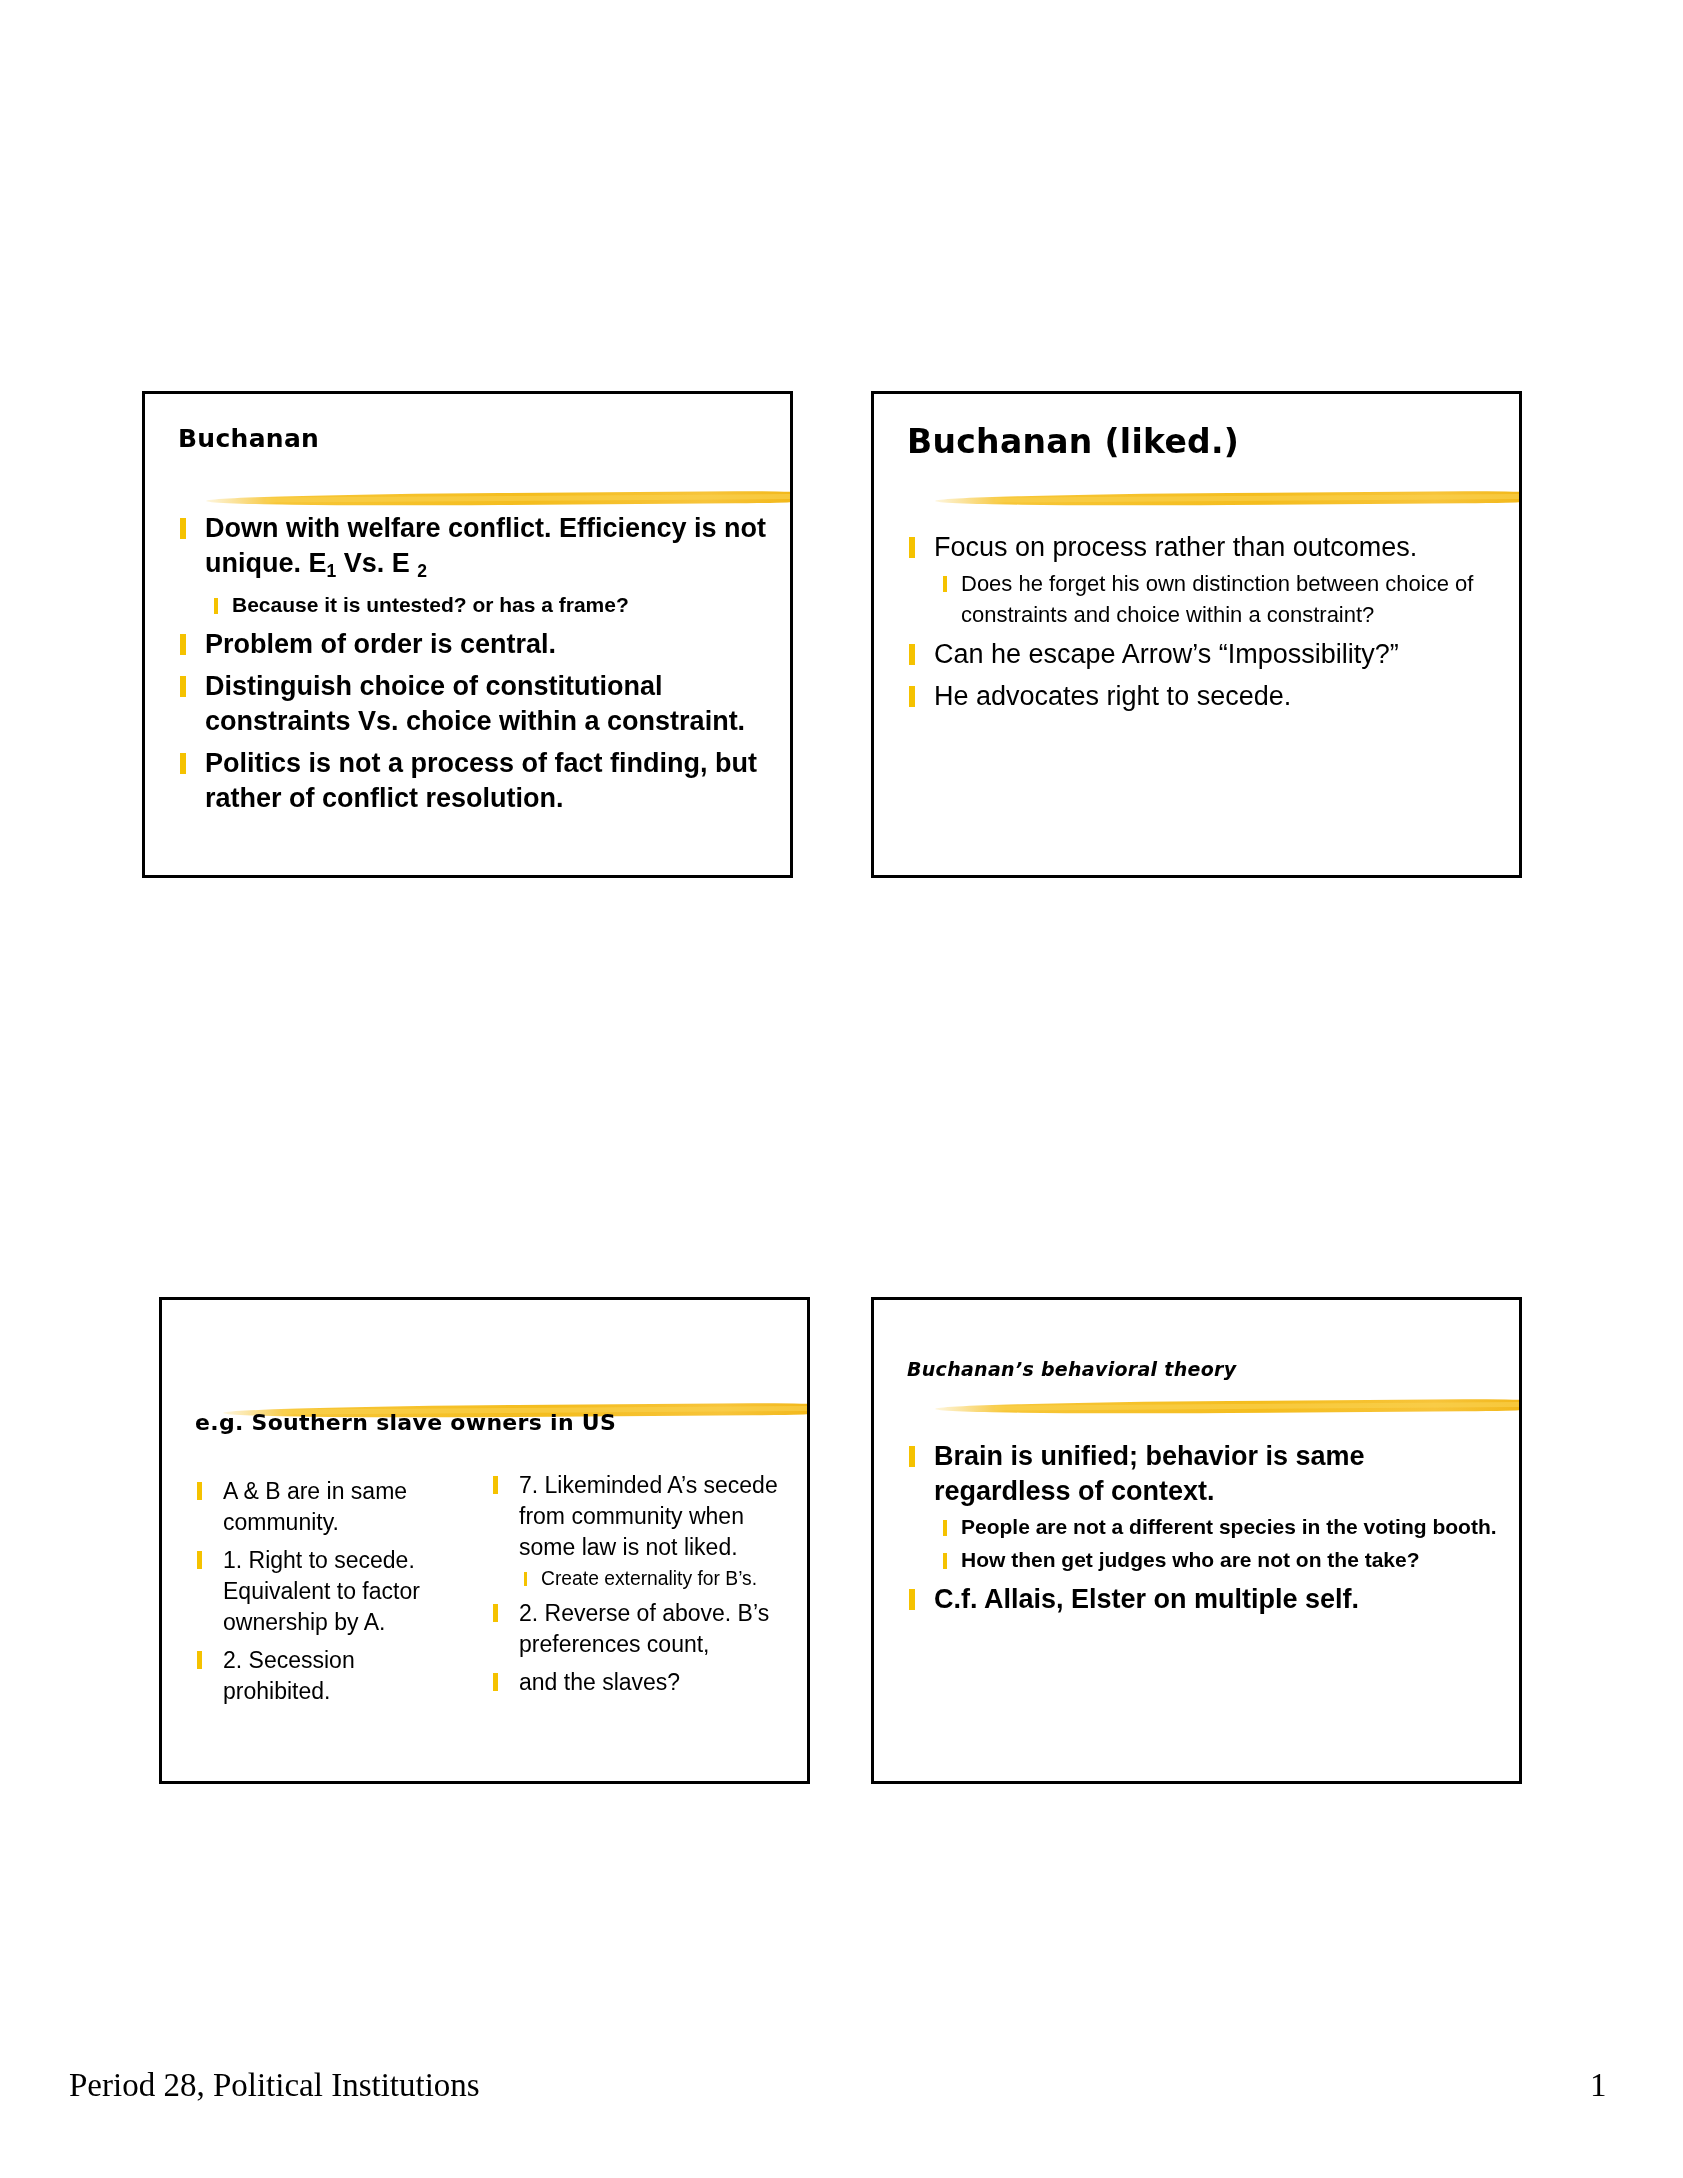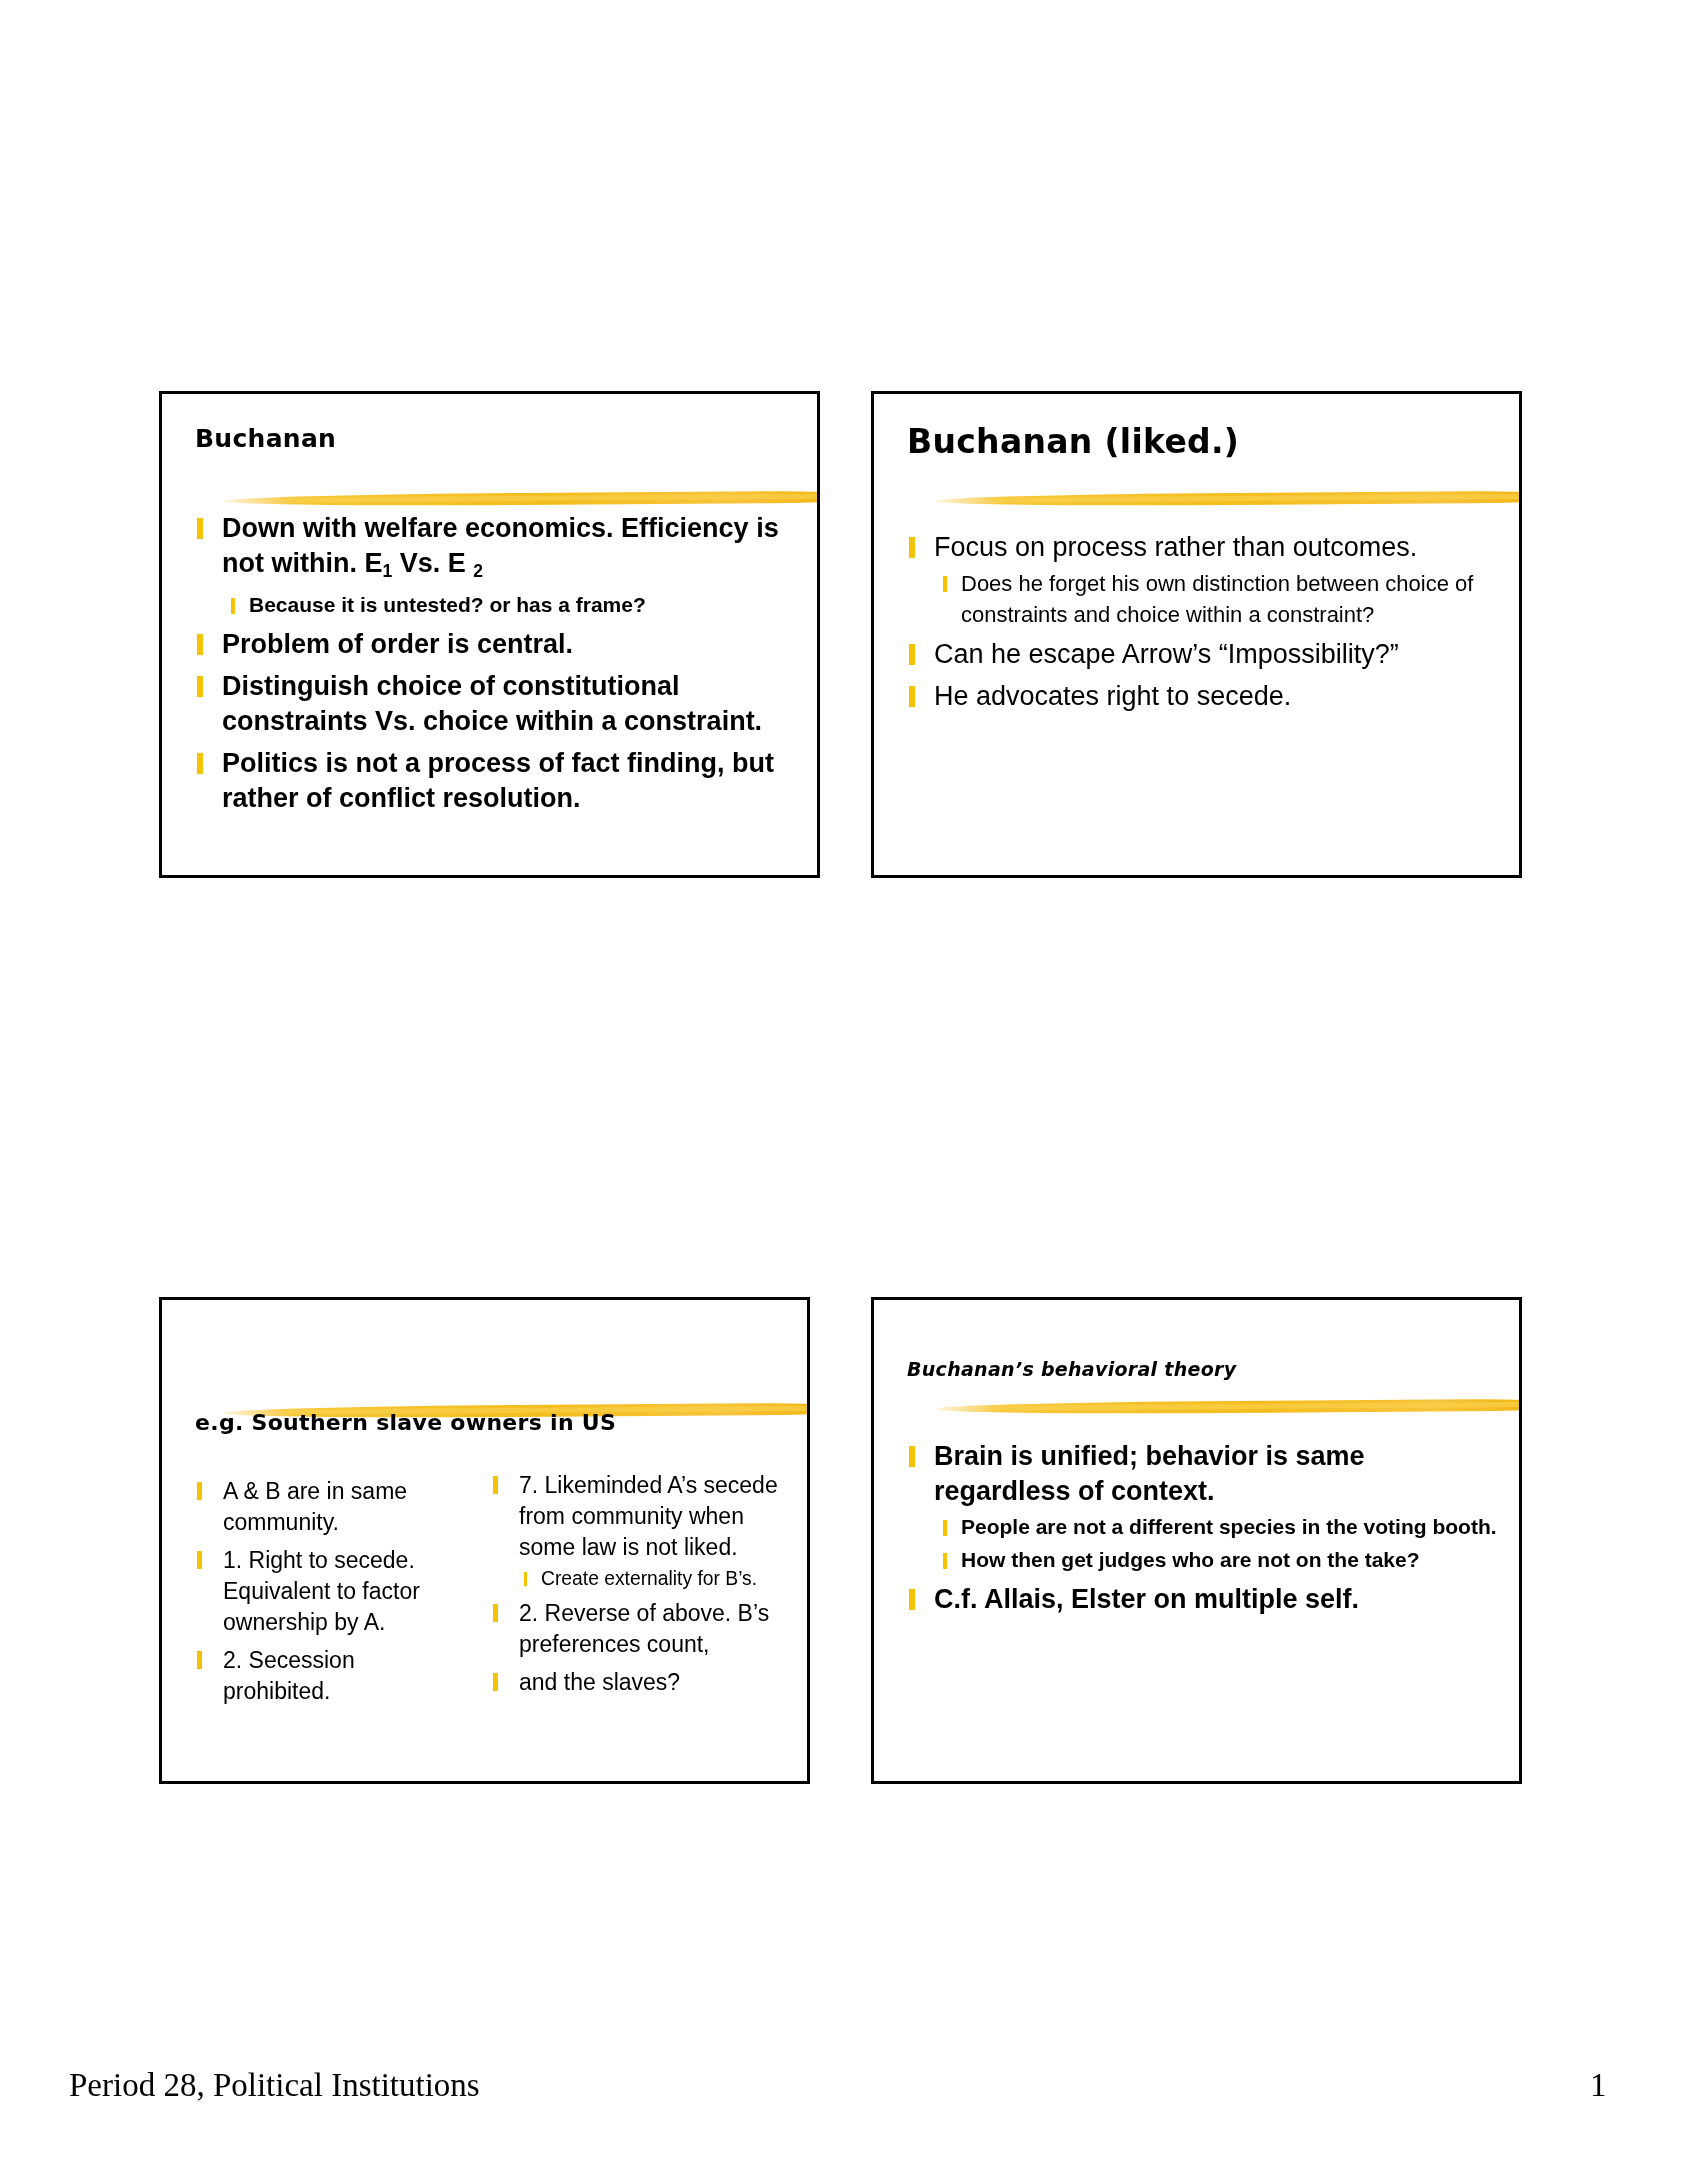--- a/index.html
+++ b/index.html
@@ -24,25 +24,25 @@
   .c1 { font-family:"Liberation Sans", sans-serif; font-size:23px; line-height:31px; padding-left:28px; margin-bottom:7px; }
   .c1 .bul { left:2px; top:6px; height:18px; width:5px; }
   .c2 { font-family:"Liberation Sans", sans-serif; font-size:19.3px; line-height:26px; padding-left:50px; margin-bottom:6px; }
   .c2 .bul { left:33px; top:6px; height:14px; width:3px; }
   sub { font-size:65%; vertical-align:-5px; }
   .footer { position:absolute; top:2067px; font-family:"Liberation Serif", serif; font-size:33px; }
 </style>
 </head>
 <body>
 
-<div class="slide" style="left:159px; top:391px;padding-left:10px;">
+<div class="slide" style="left:142px; top:391px;">
   <div class="title" style="top:30px; font-size:25px;">Buchanan</div>
   <div class="stroke" style="top:99px;"></div>
   <ul style="left:33px; top:117px; width:594px;">
-    <li class="b1"><span class="bul"></span><span>Down with welfare economics. Efficiency is not within.   E</span><sub>1</sub><span> Vs. E </span><sub>2</sub></li>
+    <li class="b1"><span class="bul"></span><span>Down with welfare conflict. Efficiency is not unique.   E</span><sub>1</sub><span> Vs. E </span><sub>2</sub></li>
     <li class="b2" style="margin-top:-6px;"><span class="bul"></span><span>Because it is untested? or has a frame?</span></li>
     <li class="b1"><span class="bul"></span><span>Problem of order is central.</span></li>
     <li class="b1"><span class="bul"></span><span>Distinguish choice of constitutional constraints Vs. choice within a constraint.</span></li>
     <li class="b1"><span class="bul"></span><span>Politics is not a process of fact finding, but rather of conflict resolution.</span></li>
   </ul>
 </div>
 
 <div class="slide" style="left:871px; top:391px;">
   <div class="title" style="top:28px; font-size:33px;">Buchanan (liked.)</div>
   <div class="stroke" style="top:99px;"></div>

